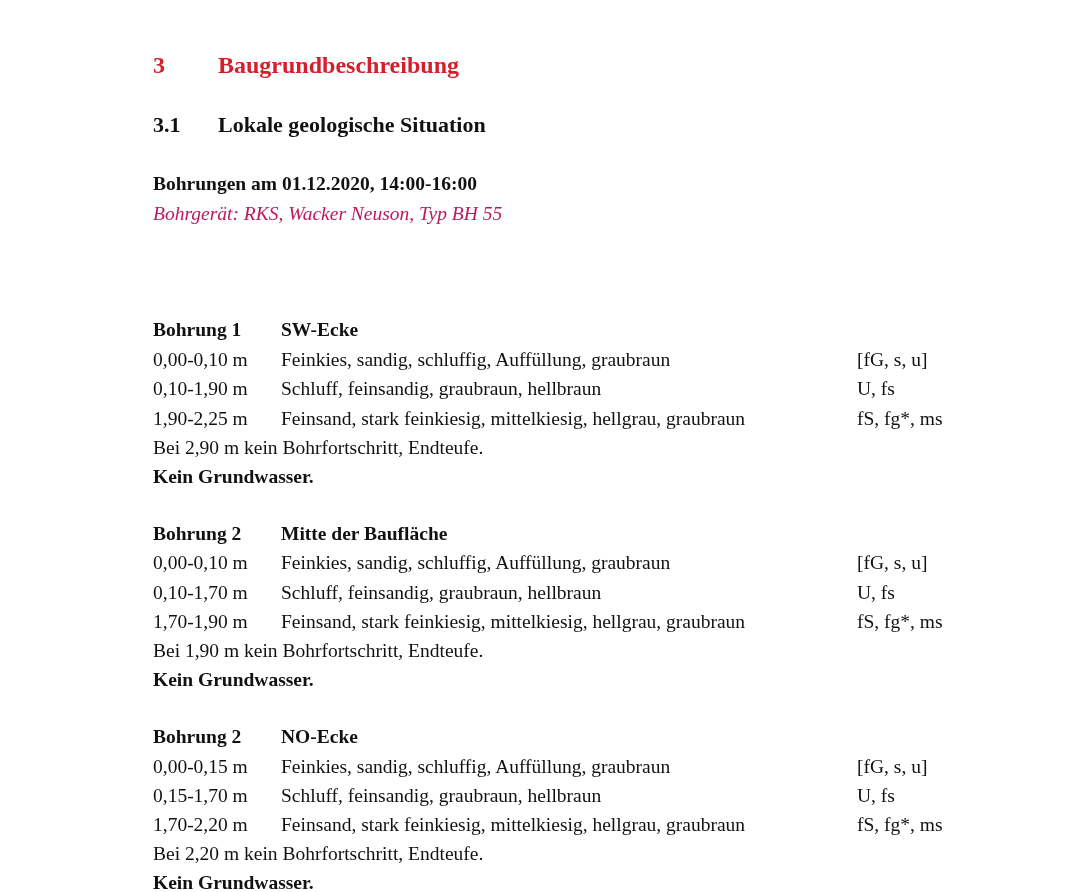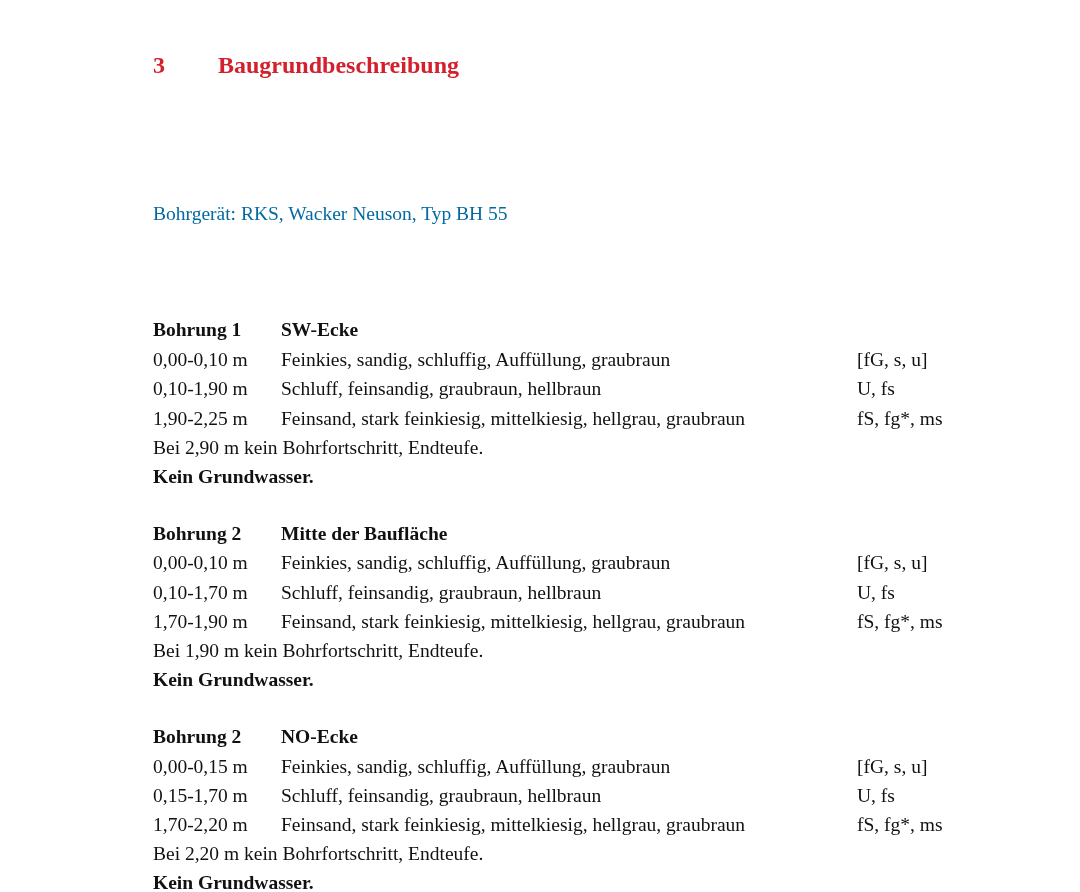--- a/index.html
+++ b/index.html
@@ -5,34 +5,38 @@
   html, body { margin: 0; padding: 0; background: #ffffff; }
   body { width: 1080px; height: 892px; overflow: hidden; position: relative;
          font-family: "Liberation Serif", "DejaVu Serif", serif; color: #111; }
   .page { position: absolute; left: 0; top: 0; width: 1080px; height: 892px; margin-top: 46px; }
   .h1 { position: absolute; left: 153px; top: 6px; font-size: 24px; font-weight: bold; color: #d4202c; white-space: nowrap; }
   .h1 .num { display: inline-block; width: 65px; }
   .h2 { position: absolute; left: 153px; top: 66px; font-size: 22px; font-weight: bold; white-space: nowrap; }
   .h2 .num { display: inline-block; width: 65px; }
   .line { position: absolute; left: 153px; font-size: 19.5px; white-space: nowrap; line-height: 24px; }
   .b { font-weight: bold; }
-  .i { color: #0369a1; }
+  .i { font-style: italic; color: #be185d; }
   .depth { display: inline-block; width: 128px; }
   .codes { position: absolute; left: 857px; font-size: 19.5px; white-space: nowrap; line-height: 24px; text-align: center; }
 </style>
 </head>
 <body>
 
 <div class="page">
 
   <div class="h1">
     <span class="num">3</span><span>Baugrundbeschreibung</span>
   </div>
 
+  <div class="h2">
+    <span class="num">3.1</span><span>Lokale geologische Situation</span>
+  </div>
 
+  <div class="line b" style="top:126px">Bohrungen am 01.12.2020, 14:00-16:00</div>
   <div class="line i" style="top:156px">Bohrgerät: RKS, Wacker Neuson, Typ BH 55</div>
 
   <div>
     <div class="line b" style="top:272px">
       <span class="depth">Bohrung 1</span><span>SW-Ecke</span>
     </div>
     <div class="line" style="top:302px">
       <span class="depth">0,00-0,10 m</span><span>Feinkies, sandig, schluffig, Auffüllung, graubraun</span>
     </div>
     <div class="codes" style="top:302px">[fG, s, u]</div>

